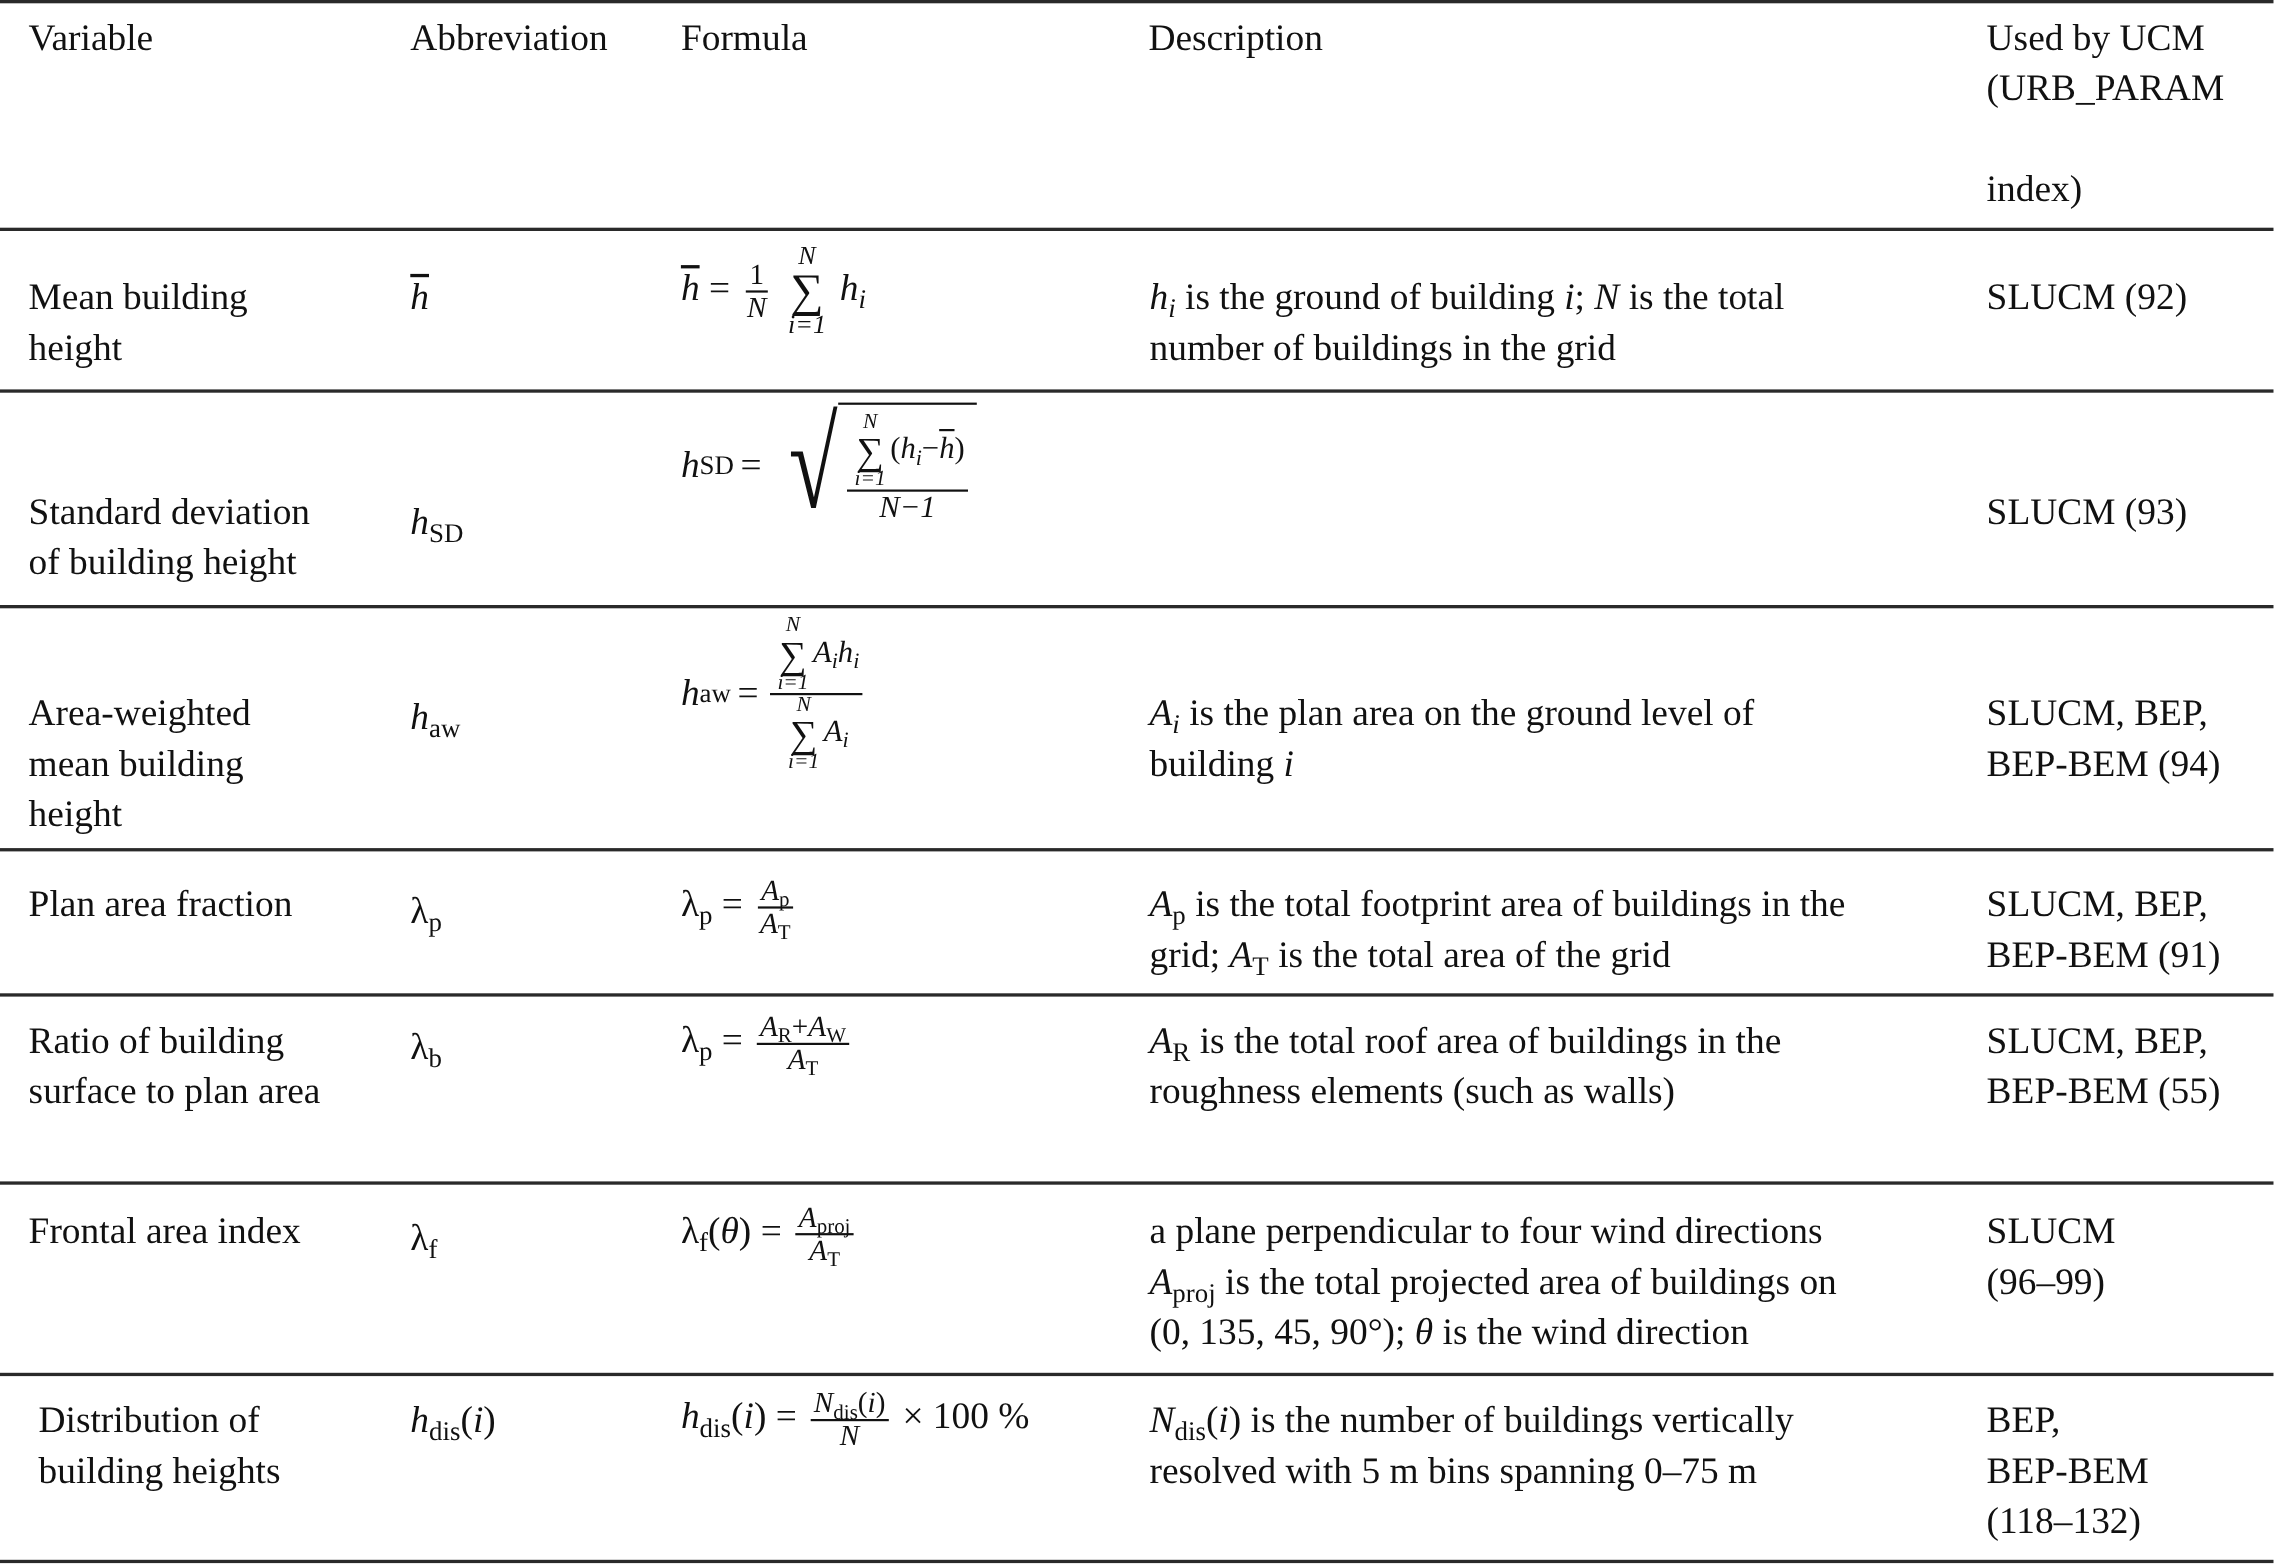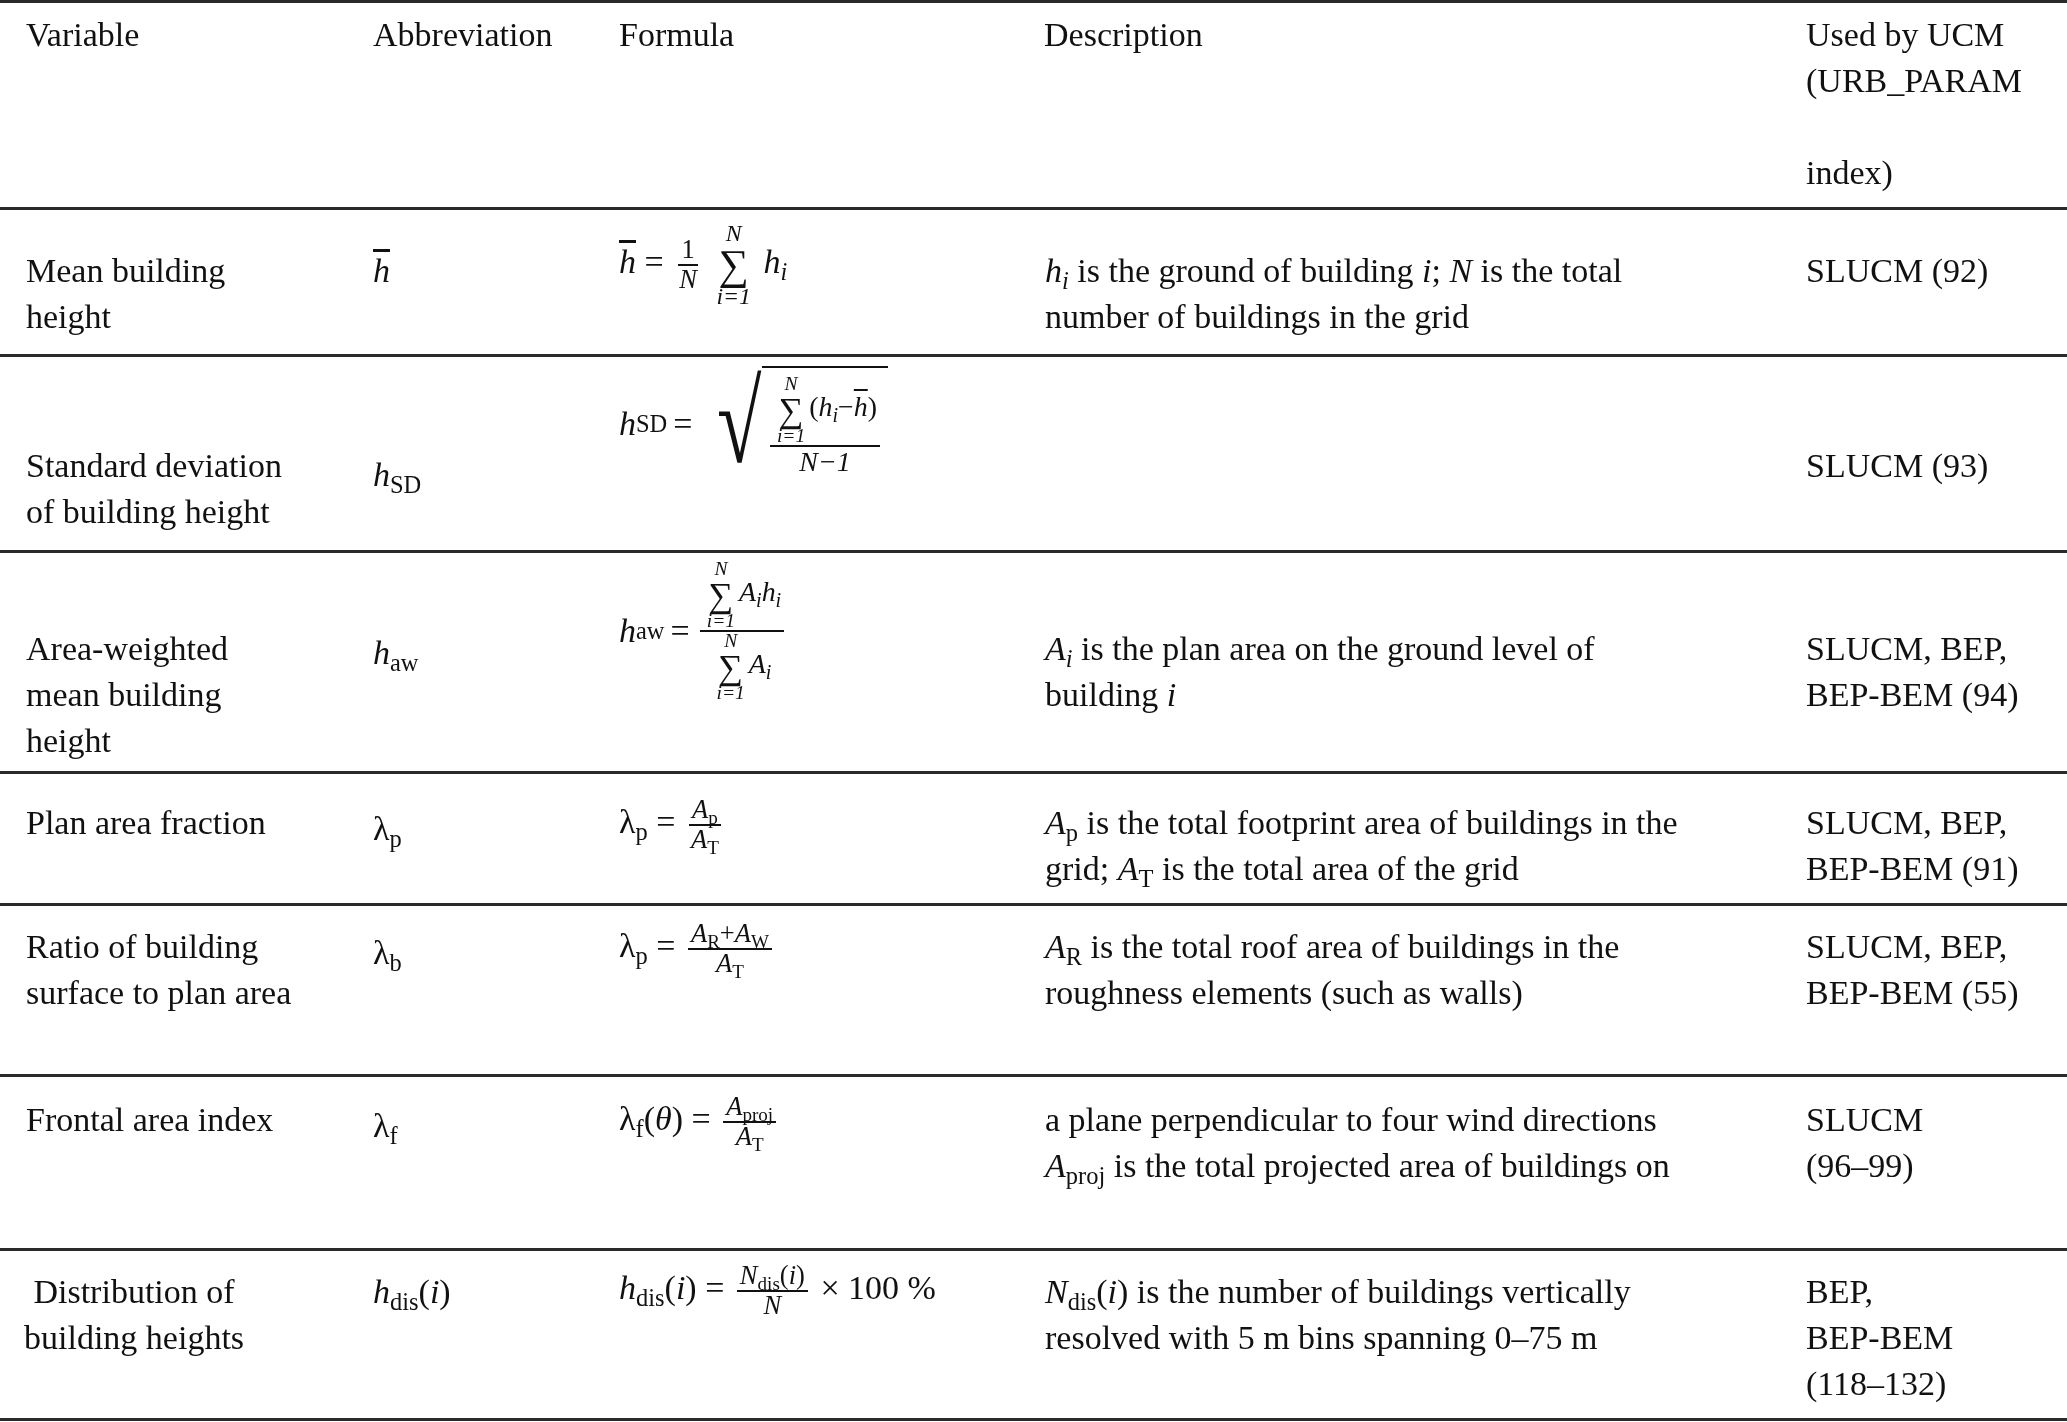--- a/index.html
+++ b/index.html
@@ -210,29 +210,30 @@
     <span>λ</span><sub>f</sub><span>(</span><span class="it">θ</span><span>)</span>
     <span>=</span>
     <span class="frac">
         <span class="num"><span class="it">A</span><sub>proj</sub></span>
         <span class="den"><span class="it">A</span><sub>T</sub></span>
       </span>
   </div>
   <div class="cell" style="left:1045px;top:1097px;">
     <div>a plane perpendicular to four wind directions</div>
     <div><span class="it">A</span><sub>proj</sub><span> is the total projected area of buildings on</span></div>
+    <div><span>(0, 135, 45, 90°); </span><span class="it">θ</span><span> is the wind direction</span></div>
   </div>
   <div class="cell" style="left:1806px;top:1097px;">
     <div>SLUCM</div>
     <div>(96–99)</div>
   </div>
 </div>
 
 <div>
-  <div class="cell" style="left:24px;top:1269px;text-align:center;">
+  <div class="cell" style="left:35px;top:1269px;">
     <div>Distribution of</div>
     <div>building heights</div>
   </div>
   <div class="cell math" style="left:373px;top:1269px;">
     <span class="it">h</span><sub>dis</sub><span>(</span><span class="it">i</span><span>)</span>
   </div>
   <div class="cell math" style="left:619px;top:1262px;">
     <span class="it">h</span><sub>dis</sub><span>(</span><span class="it">i</span><span>)</span>
     <span>=</span>
     <span class="frac">

